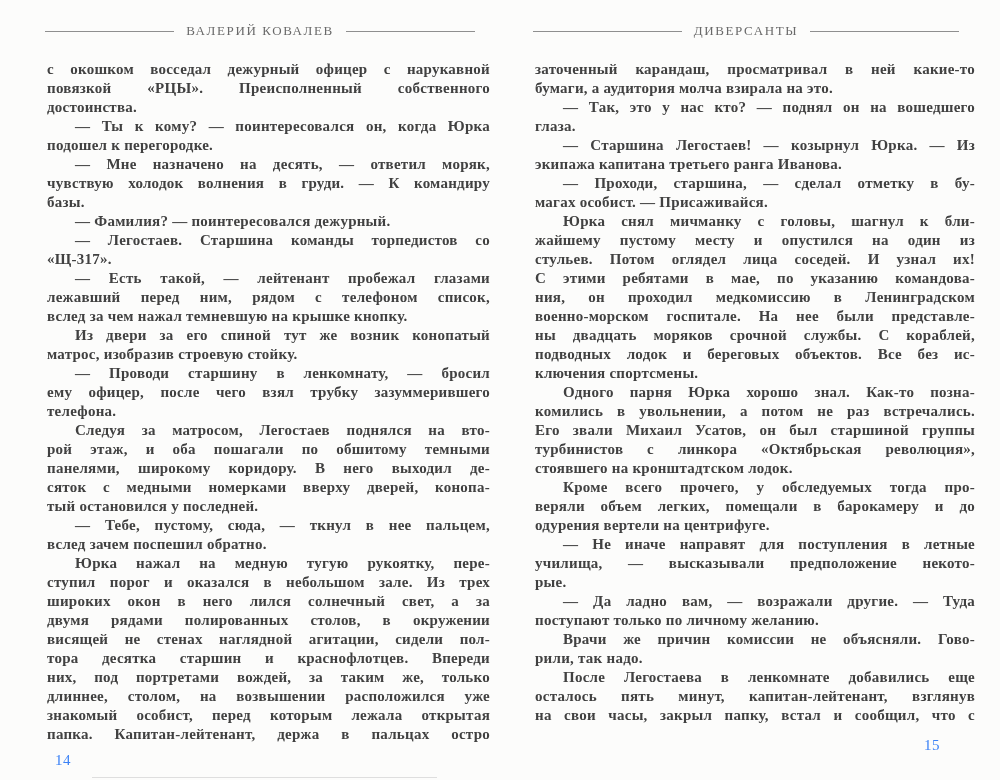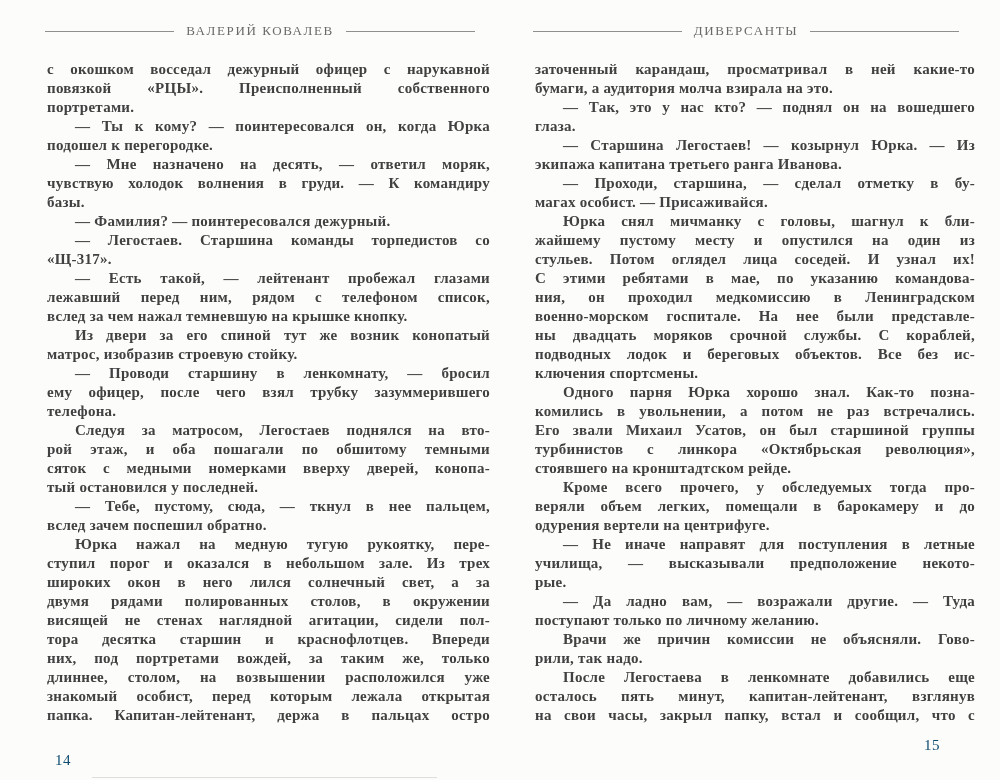--- a/index.html
+++ b/index.html
@@ -61,21 +61,21 @@
     white-space: normal;
     overflow: hidden;
   }
   .line.indent { padding-left: 28px; }
   .line.end { text-align-last: left; }
 
   
   .page-number {
     position: absolute;
     font-size: 15px;
-    color: #0c4a6e;
+    color: #3b82f6;
     letter-spacing: 0.5px;
     text-align: center;
   }
   .folio-left  { left: 55px;  top: 752px; }
   .folio-right { left: 924px; top: 737px; }
 
   
   .page-edge {
     position: absolute;
     left: 92px;
@@ -98,39 +98,40 @@
 
   <div class="running-header header-right">
     <span class="rule"></span>
     <span class="htext">ДИВЕРСАНТЫ</span>
     <span class="rule"></span>
   </div>
 
   <div class="text-column col-left">
       <div class="line">с окошком восседал дежурный офицер с нарукавной</div>
       <div class="line">повязкой «РЦЫ». Преисполненный собственного</div>
-      <div class="line end">портретами.</div>
+      <div class="line end">достоинства.</div>
       <div class="line indent">— Ты к кому? — поинтересовался он, когда Юрка</div>
       <div class="line end">подошел к перегородке.</div>
       <div class="line indent">— Мне назначено на десять, — ответил моряк,</div>
       <div class="line">чувствую холодок волнения в груди. — К командиру</div>
       <div class="line end">базы.</div>
       <div class="line indent end">— Фамилия? — поинтересовался дежурный.</div>
       <div class="line indent">— Легостаев. Старшина команды торпедистов со</div>
       <div class="line end">«Щ-317».</div>
       <div class="line indent">— Есть такой, — лейтенант пробежал глазами</div>
       <div class="line">лежавший перед ним, рядом с телефоном список,</div>
       <div class="line end">вслед за чем нажал темневшую на крышке кнопку.</div>
       <div class="line indent">Из двери за его спиной тут же возник конопатый</div>
       <div class="line end">матрос, изобразив строевую стойку.</div>
       <div class="line indent">— Проводи старшину в ленкомнату, — бросил</div>
       <div class="line">ему офицер, после чего взял трубку зазуммерившего</div>
       <div class="line end">телефона.</div>
       <div class="line indent">Следуя за матросом, Легостаев поднялся на вто-</div>
       <div class="line">рой этаж, и оба пошагали по обшитому темными</div>
+      <div class="line">панелями, широкому коридору. В него выходил де-</div>
       <div class="line">сяток с медными номерками вверху дверей, конопа-</div>
       <div class="line end">тый остановился у последней.</div>
       <div class="line indent">— Тебе, пустому, сюда, — ткнул в нее пальцем,</div>
       <div class="line end">вслед зачем поспешил обратно.</div>
       <div class="line indent">Юрка нажал на медную тугую рукоятку, пере-</div>
       <div class="line">ступил порог и оказался в небольшом зале. Из трех</div>
       <div class="line">широких окон в него лился солнечный свет, а за</div>
       <div class="line">двумя рядами полированных столов, в окружении</div>
       <div class="line">висящей не стенах наглядной агитации, сидели пол-</div>
       <div class="line">тора десятка старшин и краснофлотцев. Впереди</div>
@@ -155,21 +156,21 @@
       <div class="line">С этими ребятами в мае, по указанию командова-</div>
       <div class="line">ния, он проходил медкомиссию в Ленинградском</div>
       <div class="line">военно-морском госпитале. На нее были представле-</div>
       <div class="line">ны двадцать моряков срочной службы. С кораблей,</div>
       <div class="line">подводных лодок и береговых объектов. Все без ис-</div>
       <div class="line end">ключения спортсмены.</div>
       <div class="line indent">Одного парня Юрка хорошо знал. Как-то позна-</div>
       <div class="line">комились в увольнении, а потом не раз встречались.</div>
       <div class="line">Его звали Михаил Усатов, он был старшиной группы</div>
       <div class="line">турбинистов с линкора «Октябрьская революция»,</div>
-      <div class="line end">стоявшего на кронштадтском рейде.</div>
+      <div class="line end">стоявшего на кронштадтском лодок.</div>
       <div class="line indent">Кроме всего прочего, у обследуемых тогда про-</div>
       <div class="line">веряли объем легких, помещали в барокамеру и до</div>
       <div class="line end">одурения вертели на центрифуге.</div>
       <div class="line indent">— Не иначе направят для поступления в летные</div>
       <div class="line">училища, — высказывали предположение некото-</div>
       <div class="line end">рые.</div>
       <div class="line indent">— Да ладно вам, — возражали другие. — Туда</div>
       <div class="line end">поступают только по личному желанию.</div>
       <div class="line indent">Врачи же причин комиссии не объясняли. Гово-</div>
       <div class="line end">рили, так надо.</div>

